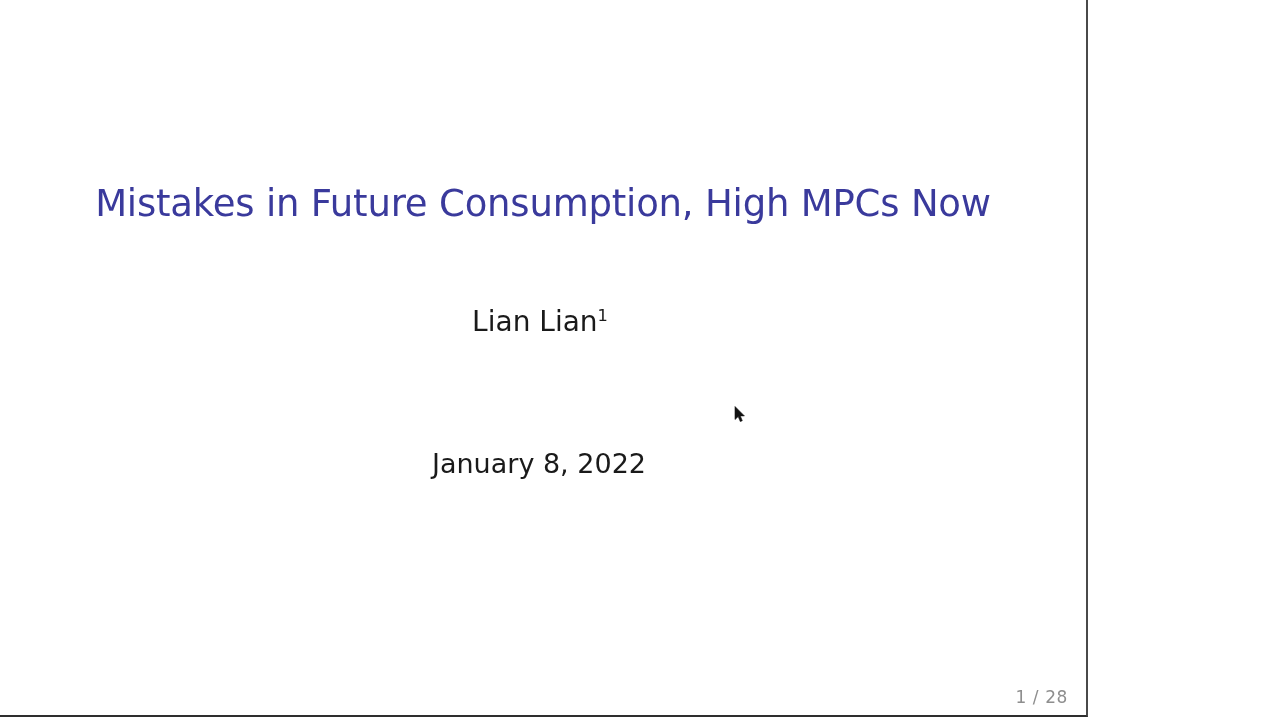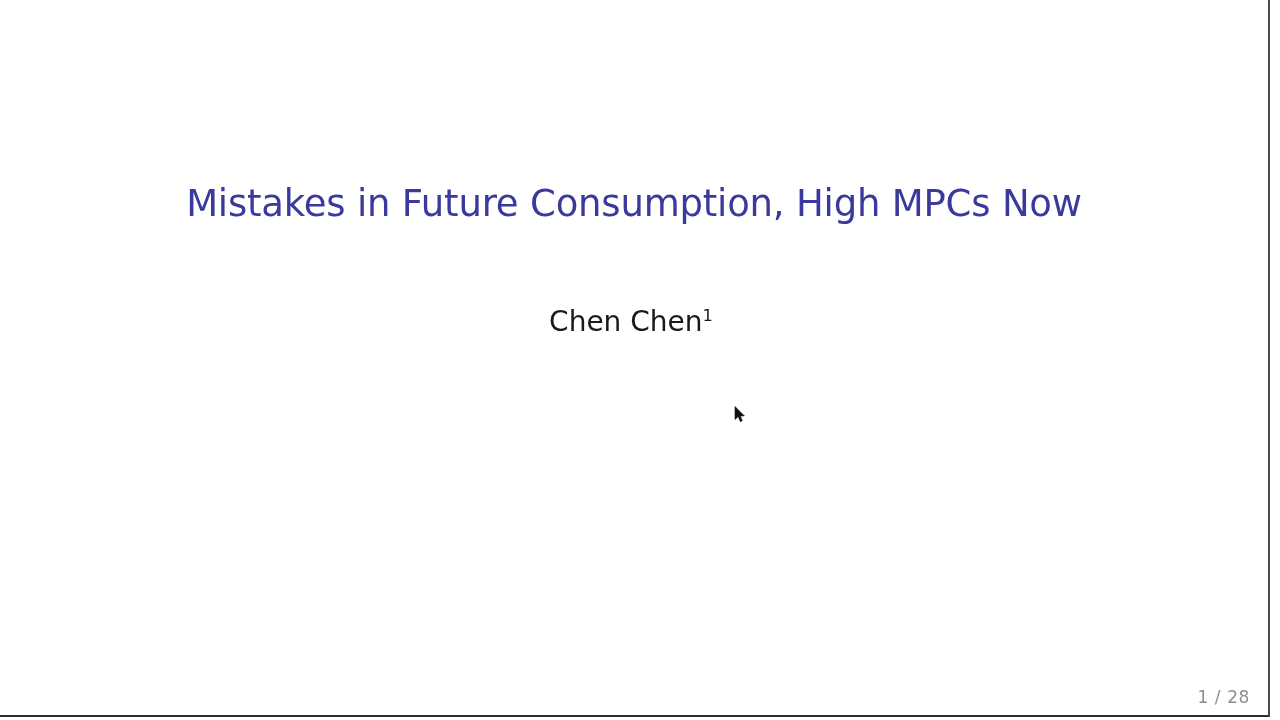--- a/index.html
+++ b/index.html
@@ -17,21 +17,21 @@
     background: #ffffff;
     font-family: "DejaVu Sans", "Liberation Sans", sans-serif;
     -webkit-font-smoothing: antialiased;
   }
 
   
   #slide-page {
     position: absolute;
     left: 0;
     top: 0;
-    width: 1270px;
+    width: 1088px;
     height: 717px;
     background: #ffffff;
     border-right: 2px solid #4a4a4a;
     border-bottom: 2px solid #2e2e2e;
     box-sizing: border-box;
   }
 
   
   #title-block {
     position: absolute;
@@ -147,24 +147,27 @@
 
 <div id="viewport">
 
   <div id="slide-page">
 
     <div id="title-block">
       <div id="slide-title">Mistakes in Future Consumption, High MPCs Now</div>
     </div>
 
     <div id="author-block">
-      <div id="author-name"><span>Chen Chen</span><sup>1</sup></div>
+      <div id="author-name"><span>Lian Lian</span><sup>1</sup></div>
     </div>
 
 
+    <div id="date-block">
+      <div id="slide-date">January 8, 2022</div>
+    </div>
 
     <div id="page-indicator">1 / 28</div>
 
   </div>
 
   <svg id="mouse-cursor" viewBox="0 0 12 17" xmlns="http://www.w3.org/2000/svg">
     <path d="M1,0.5 L1,13.5 L4.2,10.6 L6.3,15.6 L8.3,14.7 L6.3,9.9 L10.4,9.9 Z" fill="#111111" stroke="#111111" stroke-width="0.6"></path>
   </svg>
 
 </div>

